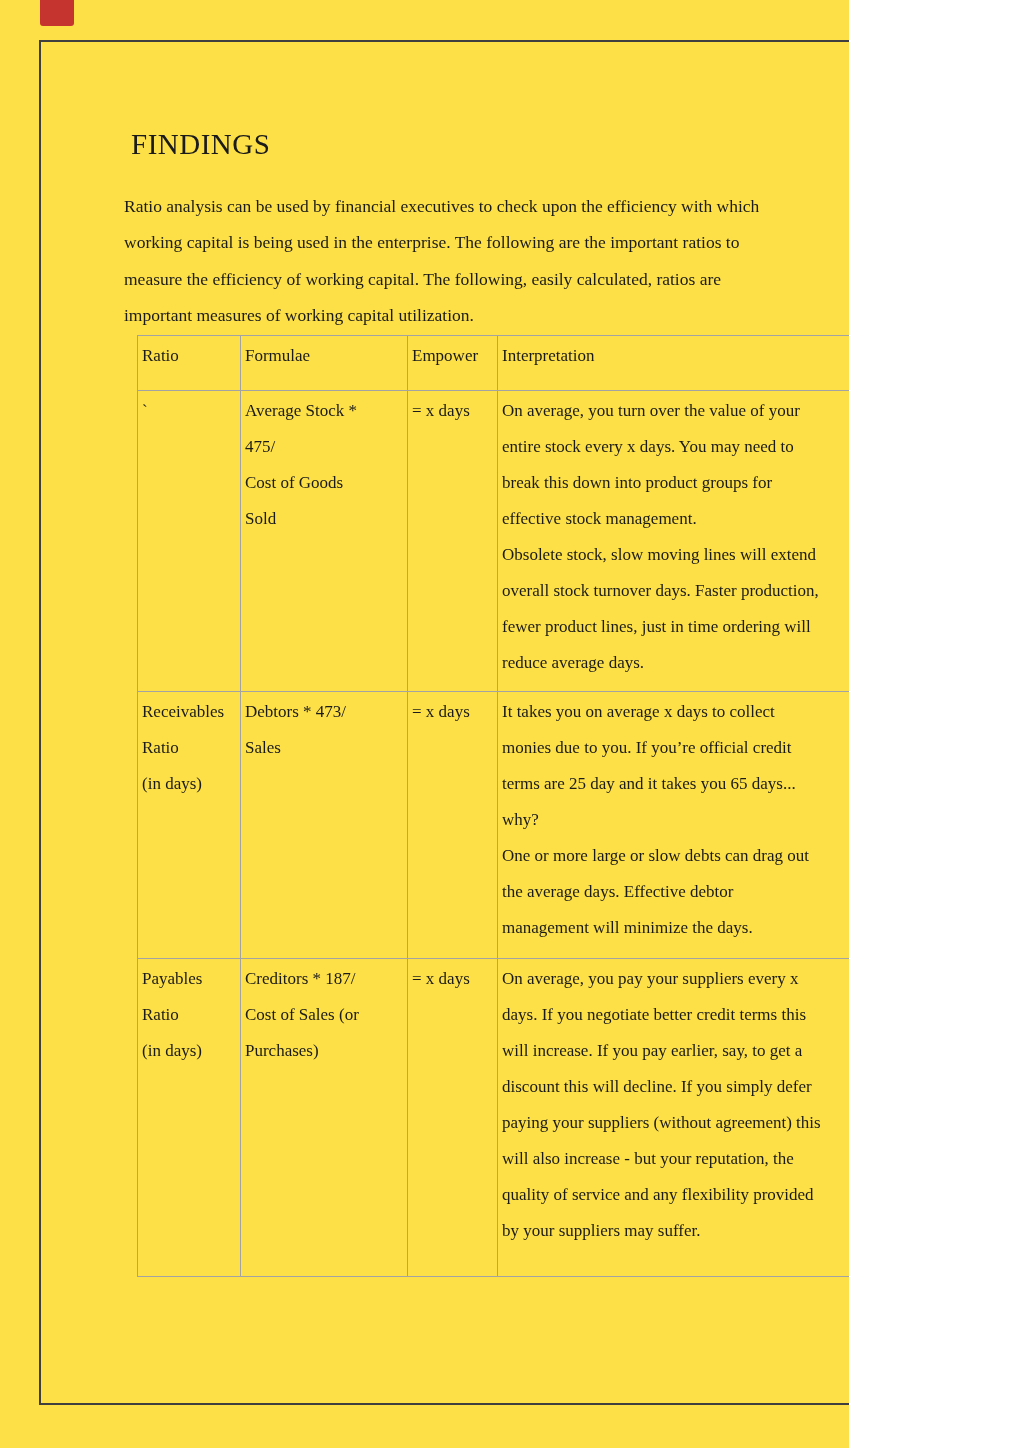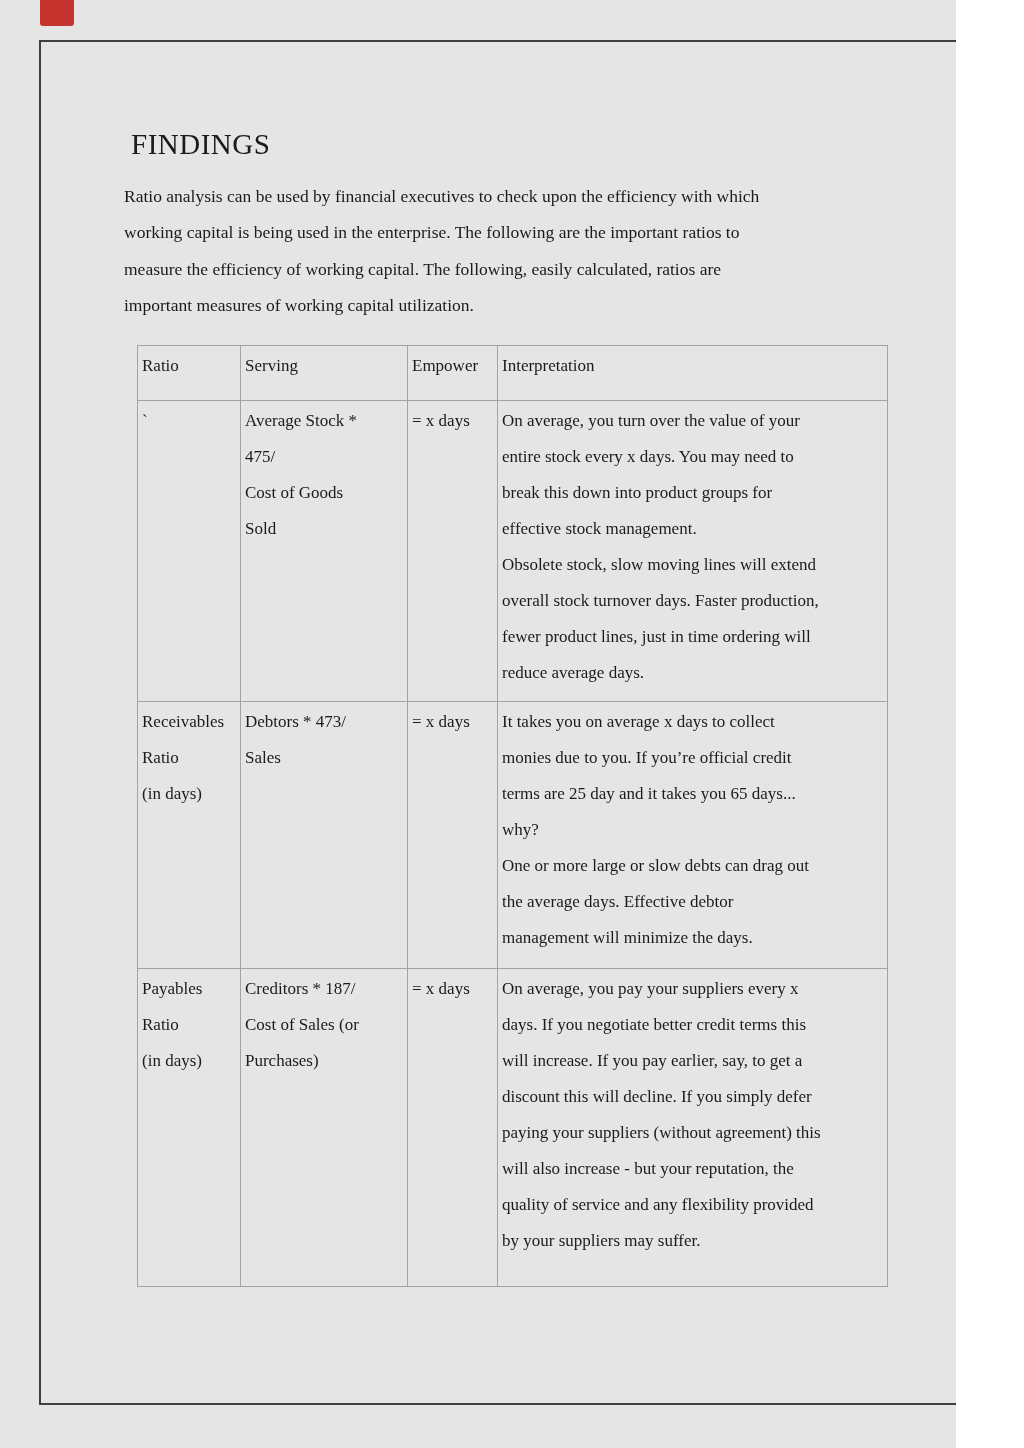--- a/index.html
+++ b/index.html
@@ -1,23 +1,23 @@
 <!DOCTYPE html>
 <html><head>
 <meta charset="utf-8">
 <style>
   html,body{margin:0;padding:0;background:#ffffff;}
-  .canvas{position:relative;width:956px;height:1448px;background:#e5e5e5;overflow:hidden;
+  .canvas{position:relative;width:849px;height:1448px;background:#fde047;overflow:hidden;
           font-family:"Liberation Serif","DejaVu Serif",serif;color:#1b1b1b;}
   .red-mark{position:absolute;left:40px;top:0;width:34px;height:26px;background:#c63430;border-radius:0 0 3px 3px;}
   .frame{position:absolute;left:39px;top:40px;width:940px;height:1361px;border:2px solid #3f3f3f;background:transparent;}
   .title{position:absolute;left:131px;top:128px;font-size:29px;font-weight:normal;letter-spacing:0.5px;margin:0;}
-  .intro{position:absolute;left:124px;top:178px;width:810px;font-size:17.5px;line-height:36.3px;
+  .intro{position:absolute;left:124px;top:188px;width:810px;font-size:17.5px;line-height:36.3px;
          white-space:pre-line;margin:0;}
-  table.ratios{position:absolute;left:137px;top:345px;width:750px;border-collapse:collapse;table-layout:fixed;
+  table.ratios{position:absolute;left:137px;top:335px;width:750px;border-collapse:collapse;table-layout:fixed;
          font-size:17px;line-height:36px;}
   table.ratios td, table.ratios th{border:1px solid #a3a3a3;vertical-align:top;text-align:left;
          font-weight:normal;padding:2px 2px 2px 4px;white-space:pre-line;overflow:hidden;}
   tr.hdr{height:55px;}
   tr.r1{height:301px;}
   tr.r2{height:267px;}
   tr.r3{height:318px;}
   .logo{position:absolute;left:834px;top:1322px;width:150px;height:56px;}
   .logo-mark{position:absolute;left:0;top:2px;}
   .logo-text{position:absolute;left:52px;top:17px;width:98px;font-family:"Liberation Sans","DejaVu Sans",sans-serif;
@@ -47,21 +47,21 @@
   <table class="ratios">
     <colgroup>
       <col style="width:103px">
         <col style="width:167px">
         <col style="width:90px">
         <col style="width:390px">
     </colgroup>
     <thead>
       <tr class="hdr">
         <th>Ratio</th>
-        <th>Serving</th>
+        <th>Formulae</th>
         <th>Empower</th>
         <th>Interpretation</th>
       </tr>
     </thead>
     <tbody>
       <tr class="r1">
         <td>`</td>
         <td>Average Stock *
 475/
 Cost of Goods

